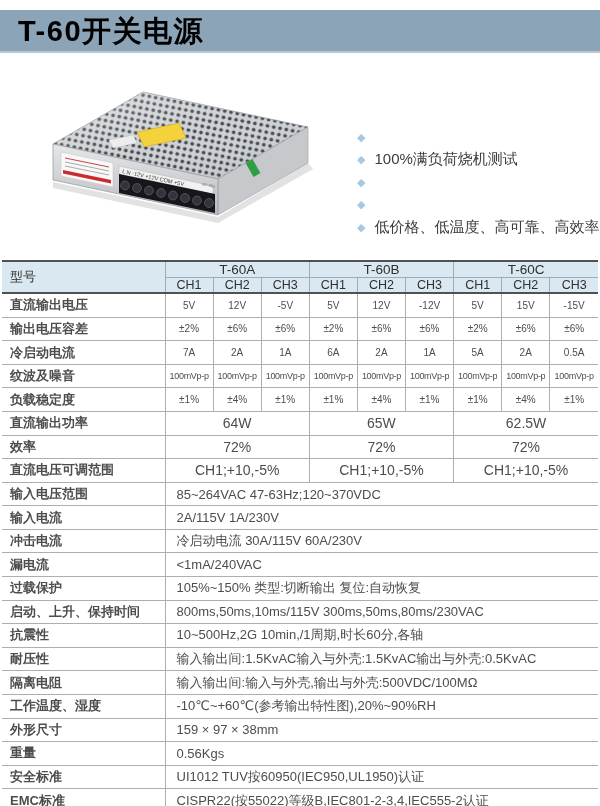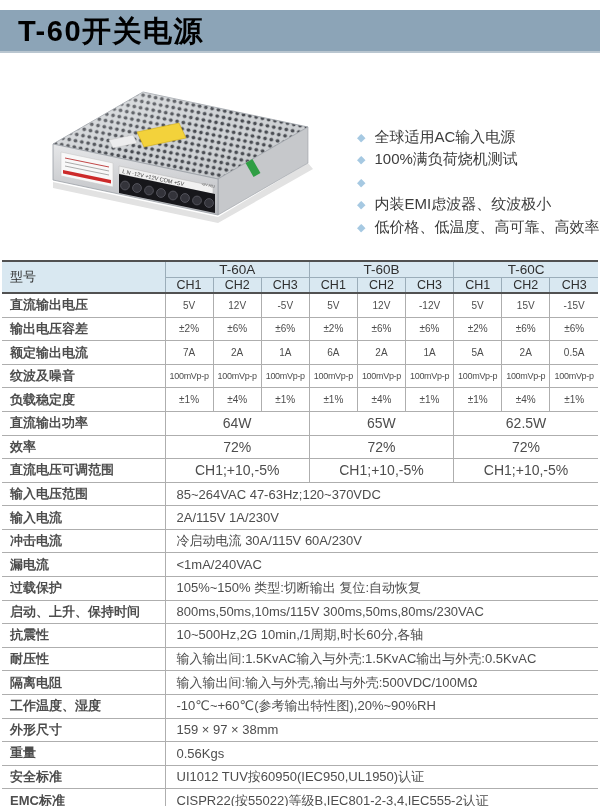--- a/index.html
+++ b/index.html
@@ -97,32 +97,30 @@
     <circle cx="148" cy="113.5" r="4.4" fill="#33333a" stroke="#5d5d66" stroke-width="0.8"></circle>
     <circle cx="160" cy="116" r="4.4" fill="#33333a" stroke="#5d5d66" stroke-width="0.8"></circle>
     <circle cx="172" cy="118.5" r="4.4" fill="#33333a" stroke="#5d5d66" stroke-width="0.8"></circle>
     <circle cx="184" cy="121" r="4.4" fill="#33333a" stroke="#5d5d66" stroke-width="0.8"></circle>
   </g>
 </svg>
 
 <ul class="features">
   <li>
       <span class="diamond">◆</span>
-      <span>全球适用AC输入电源</span>
     </li>
   <li>
       <span class="diamond">◆</span>
       <span>100%满负荷烧机测试</span>
     </li>
   <li>
       <span class="diamond">◆</span>
     </li>
   <li>
       <span class="diamond">◆</span>
-      <span>内装EMI虑波器、纹波极小</span>
     </li>
   <li>
       <span class="diamond">◆</span>
       <span>低价格、低温度、高可靠、高效率</span>
     </li>
 </ul>
 
 <table class="spec-table">
   <colgroup>
     <col style="width:163px">
@@ -166,21 +164,21 @@
         <td colspan="1" class="v-small">±6%</td>
         <td colspan="1" class="v-small">±6%</td>
         <td colspan="1" class="v-small">±2%</td>
         <td colspan="1" class="v-small">±6%</td>
         <td colspan="1" class="v-small">±6%</td>
         <td colspan="1" class="v-small">±2%</td>
         <td colspan="1" class="v-small">±6%</td>
         <td colspan="1" class="v-small">±6%</td>
       </tr>
       <tr>
-        <td class="lbl">额定输出电流</td>
+        <td class="lbl">冷启动电流</td>
         <td colspan="1" class="v-small">7A</td>
         <td colspan="1" class="v-small">2A</td>
         <td colspan="1" class="v-small">1A</td>
         <td colspan="1" class="v-small">6A</td>
         <td colspan="1" class="v-small">2A</td>
         <td colspan="1" class="v-small">1A</td>
         <td colspan="1" class="v-small">5A</td>
         <td colspan="1" class="v-small">2A</td>
         <td colspan="1" class="v-small">0.5A</td>
       </tr>

